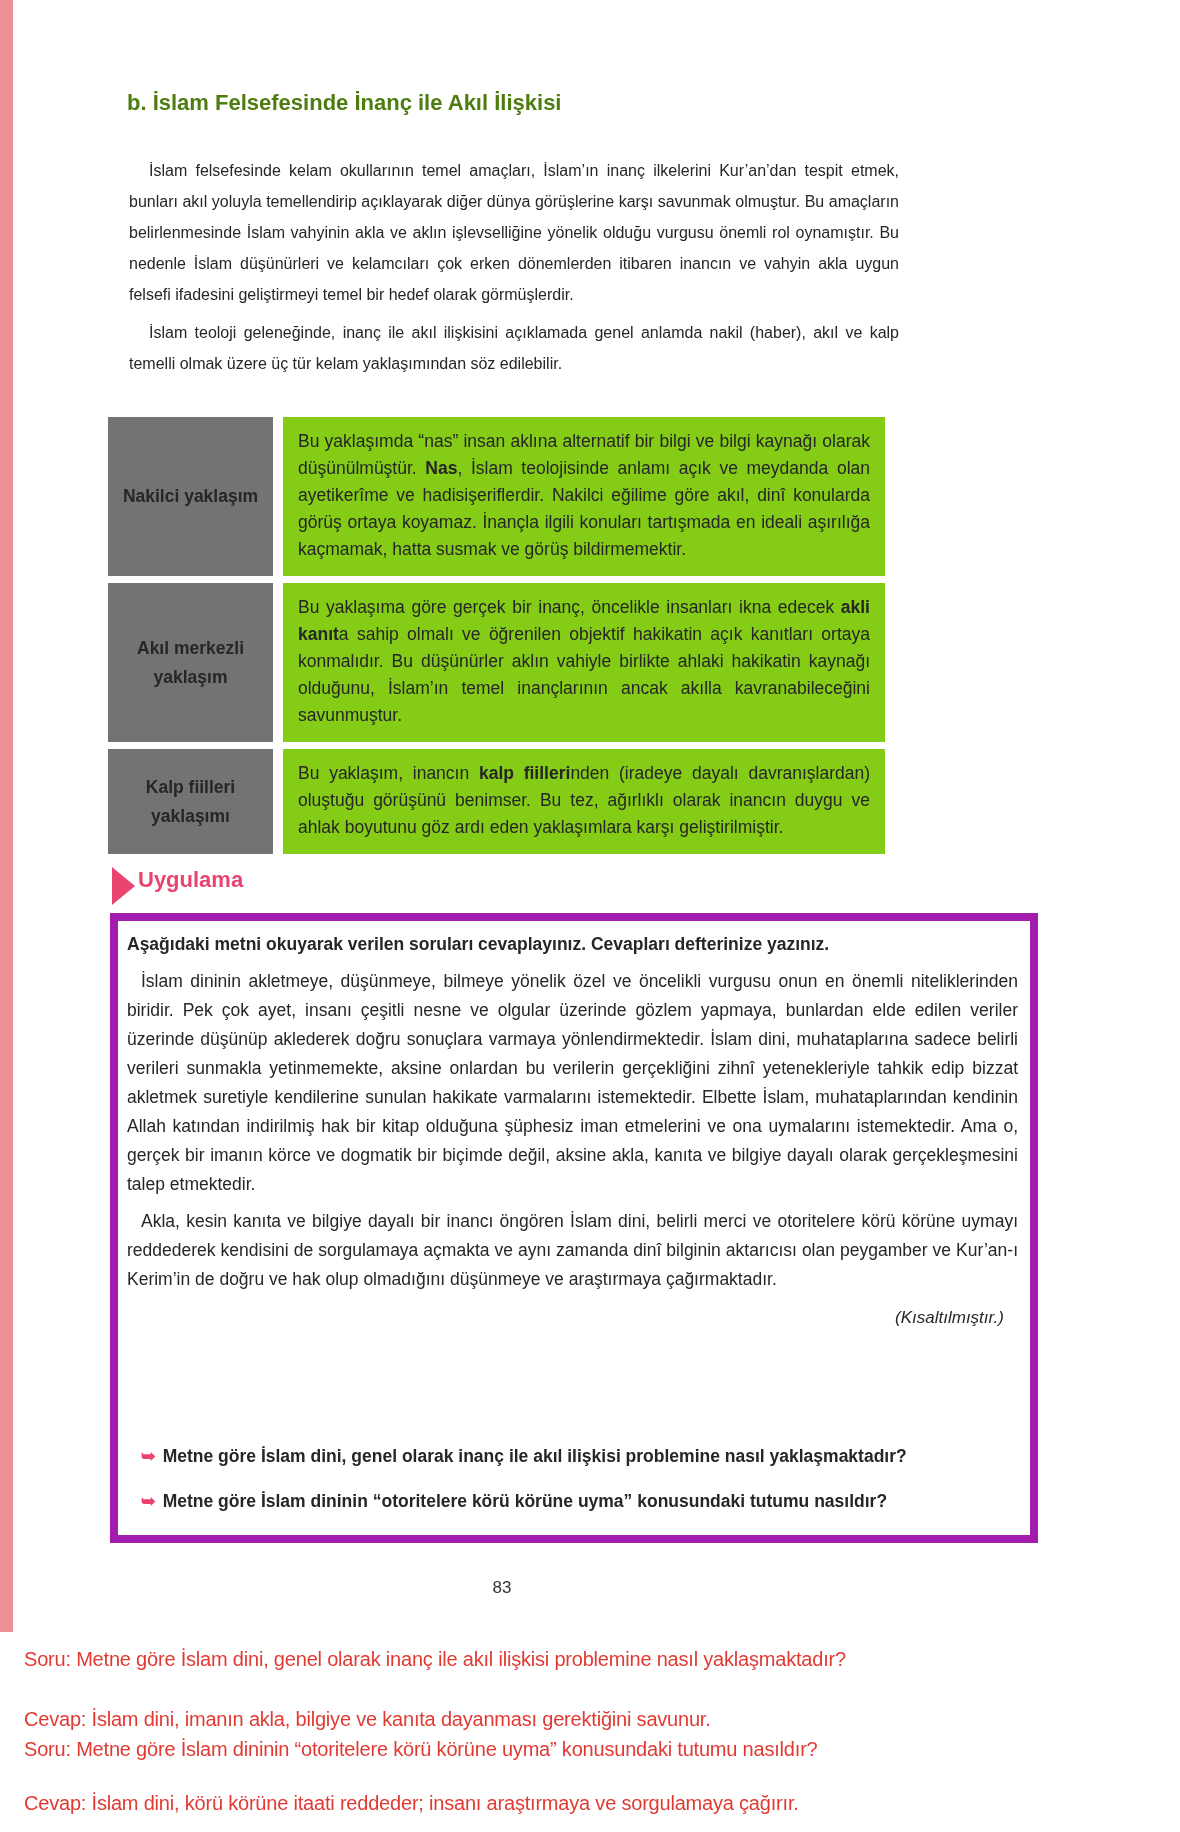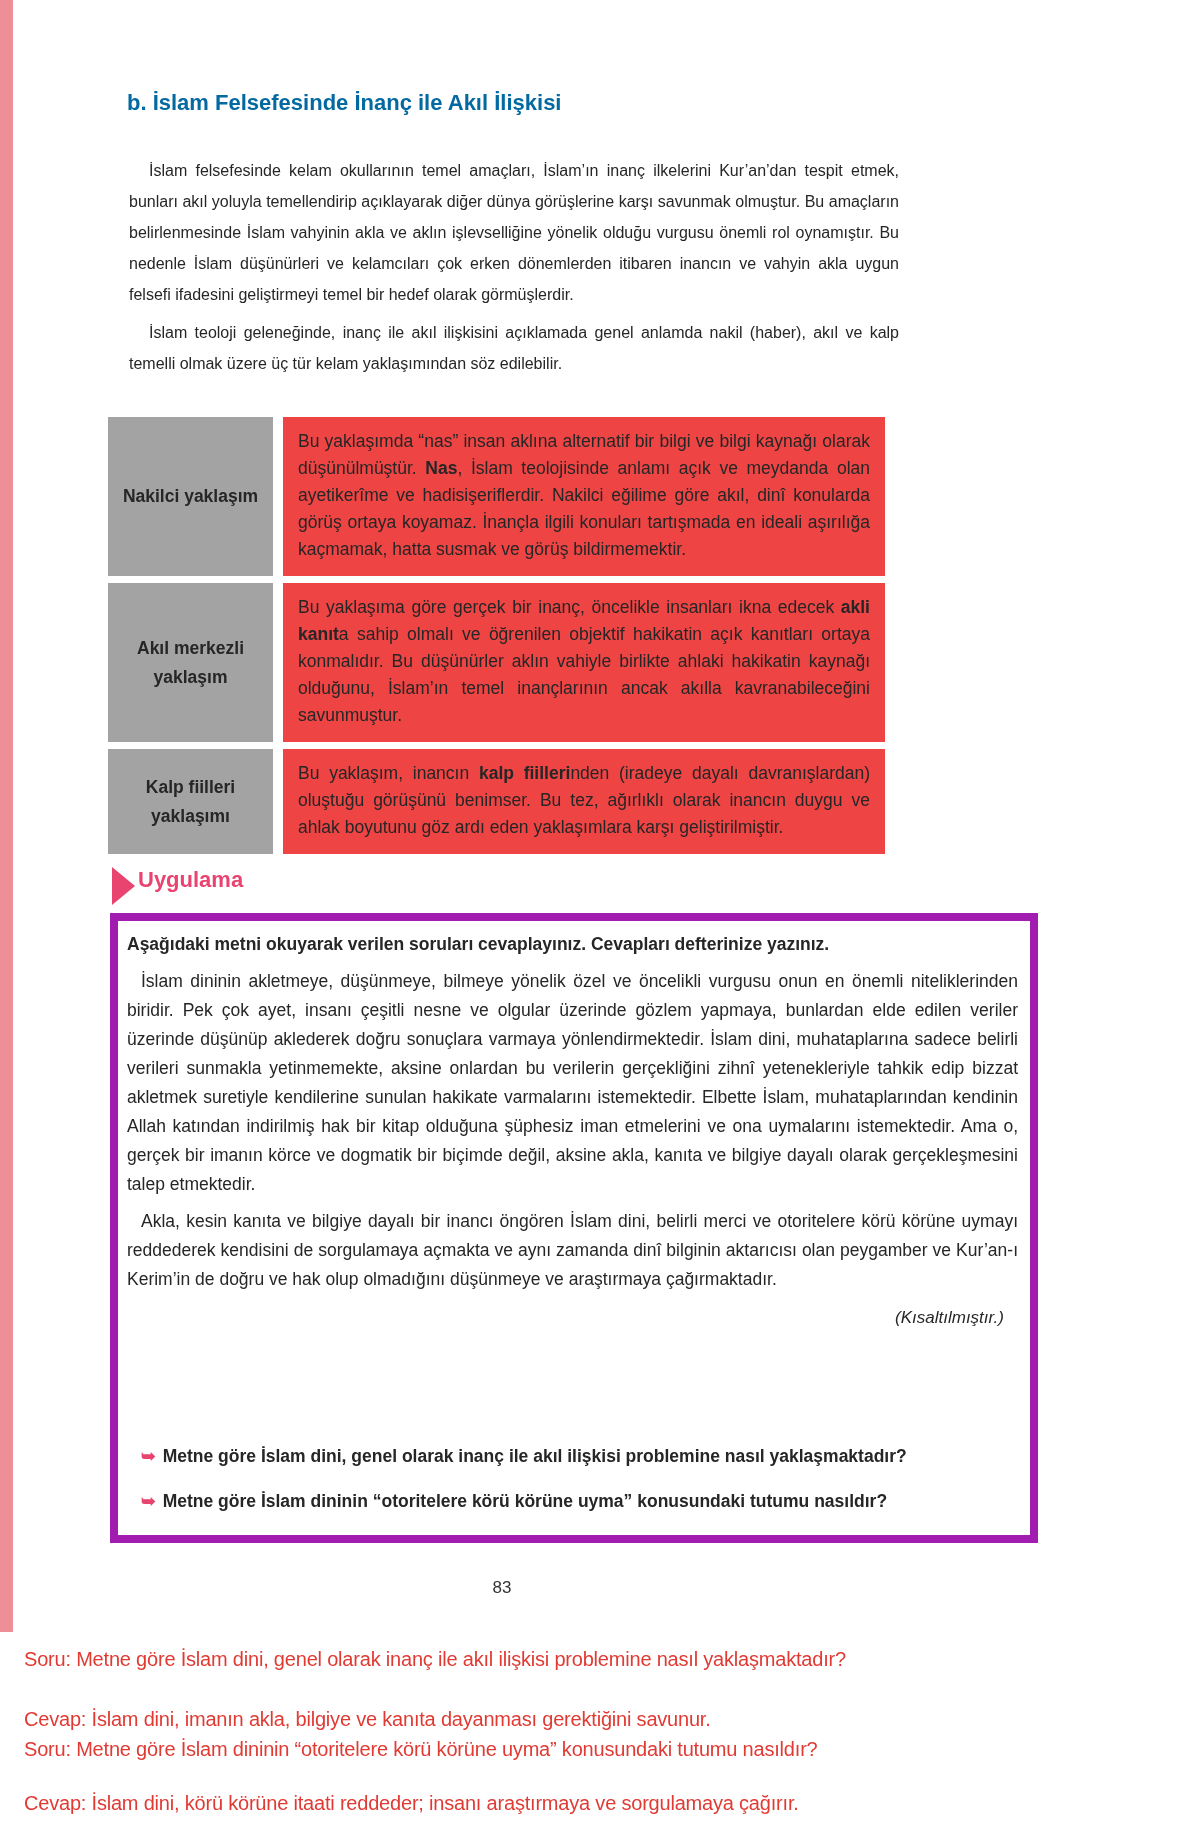--- a/index.html
+++ b/index.html
@@ -2,35 +2,35 @@
 <html><head>
 <meta charset="utf-8">
 <style>
   html,body { margin:0; padding:0; background:#ffffff; }
   .page {
     position:relative; width:1180px; height:1832px; background:#ffffff;
     font-family:"Liberation Sans", sans-serif; color:#262626; overflow:hidden;
   }
   .edge-strip { position:absolute; left:0; top:0; width:13px; height:1632px; background:#ee8f98; }
 
-  .title { position:absolute; left:127px; top:90px; margin:0; font-size:22px; font-weight:bold; color:#0369a1; }
+  .title { position:absolute; left:127px; top:90px; margin:0; font-size:22px; font-weight:bold; color:#4d7c0f; }
 
   .para { font-size:16px; line-height:31px; text-align:justify; margin:12px; text-indent:20px; }
   .p1 { position:absolute; left:117px; top:143px; width:770px; }
   .p2 { position:absolute; left:117px; top:305px; width:770px; }
 
   .approaches { position:absolute; left:108px; top:417px; width:777px; display:flex; flex-direction:column; gap:7px; }
   .trow { display:flex; gap:10px; }
   .tlabel {
-    width:165px; flex:0 0 165px; background:#a3a3a3; box-sizing:border-box;
+    width:165px; flex:0 0 165px; background:#737373; box-sizing:border-box;
     display:flex; align-items:center; justify-content:center; text-align:center;
     font-weight:bold; font-size:17.5px; line-height:29px; padding:0 7px;
   }
   .tcell {
-    flex:1; background:#ef4444; box-sizing:border-box; padding:11px 15px 13px;
+    flex:1; background:#84cc16; box-sizing:border-box; padding:11px 15px 13px;
     font-size:17.5px; line-height:27px; text-align:justify;
   }
   .trow1 .tcell { min-height:153px; }
   .trow2 .tcell { min-height:121px; }
   .trow3 .tcell { min-height:103px; }
 
   .uyg-header { position:absolute; left:112px; top:867px; display:flex; }
   .uyg-tri { width:0; height:0; border-top:19px solid transparent; border-bottom:19px solid transparent; border-left:23px solid #e8446f; }
   .uyg-label { color:#e8446f; font-weight:bold; font-size:22px; margin-left:3px; }
 

